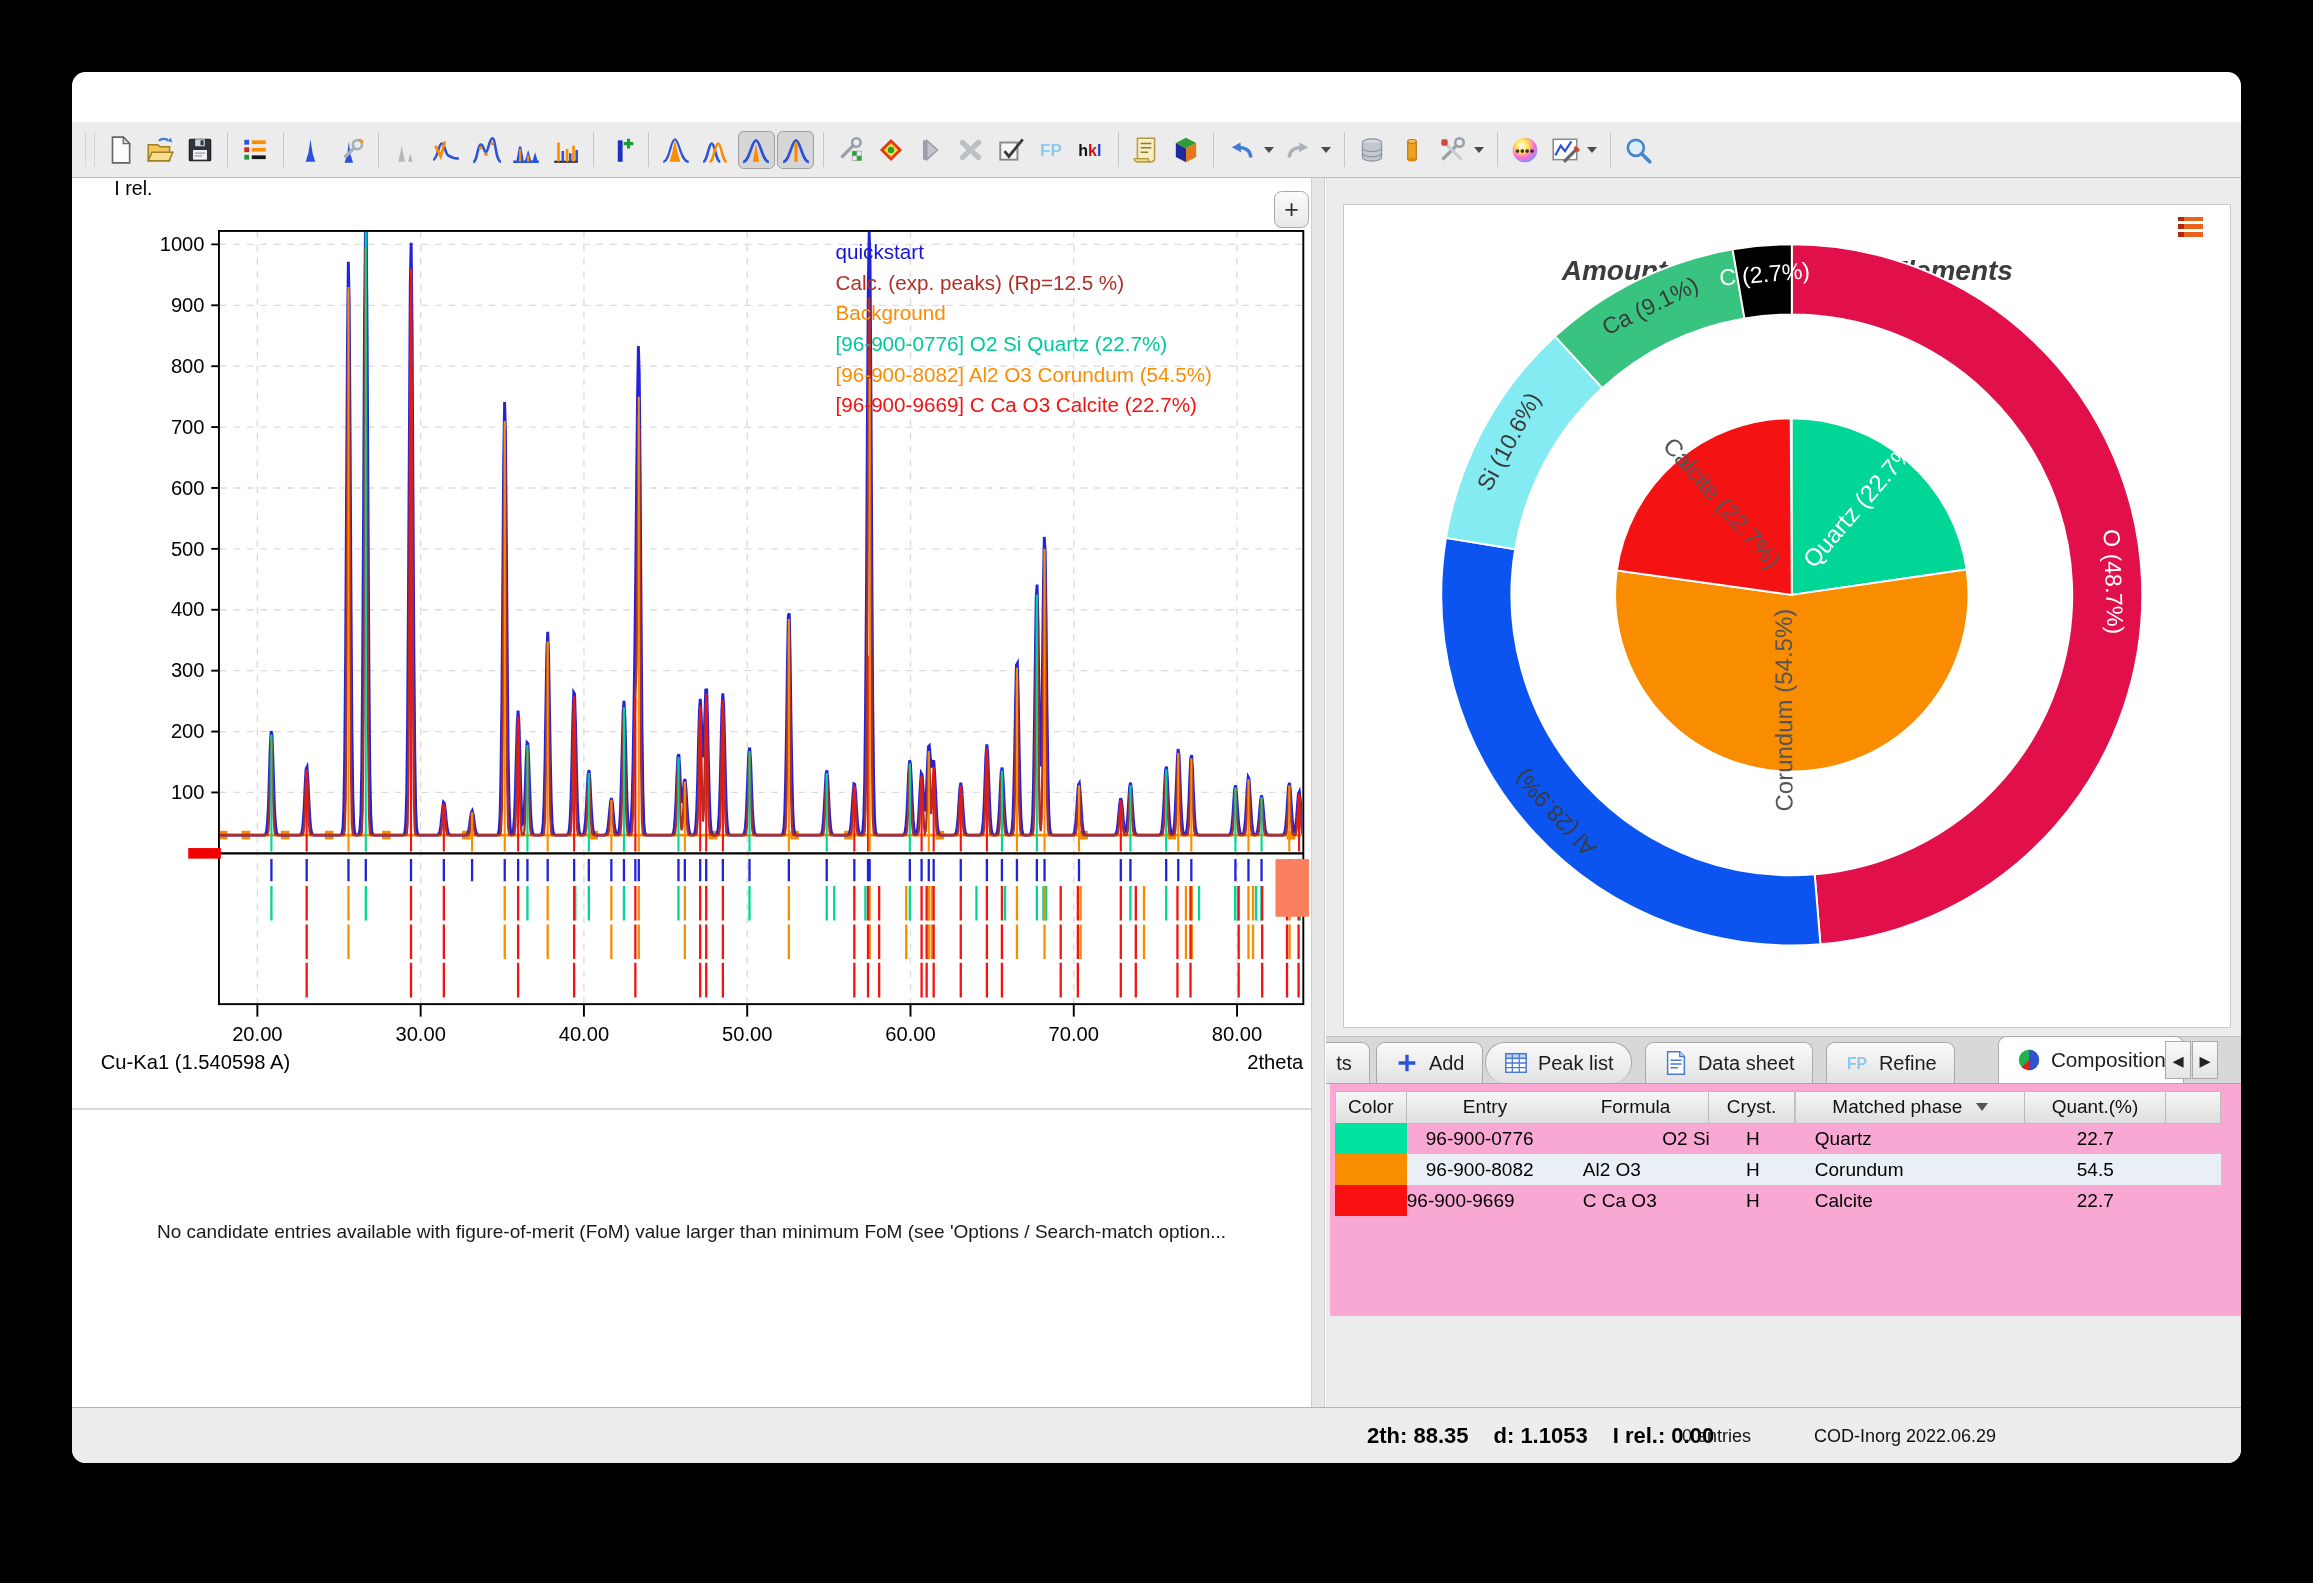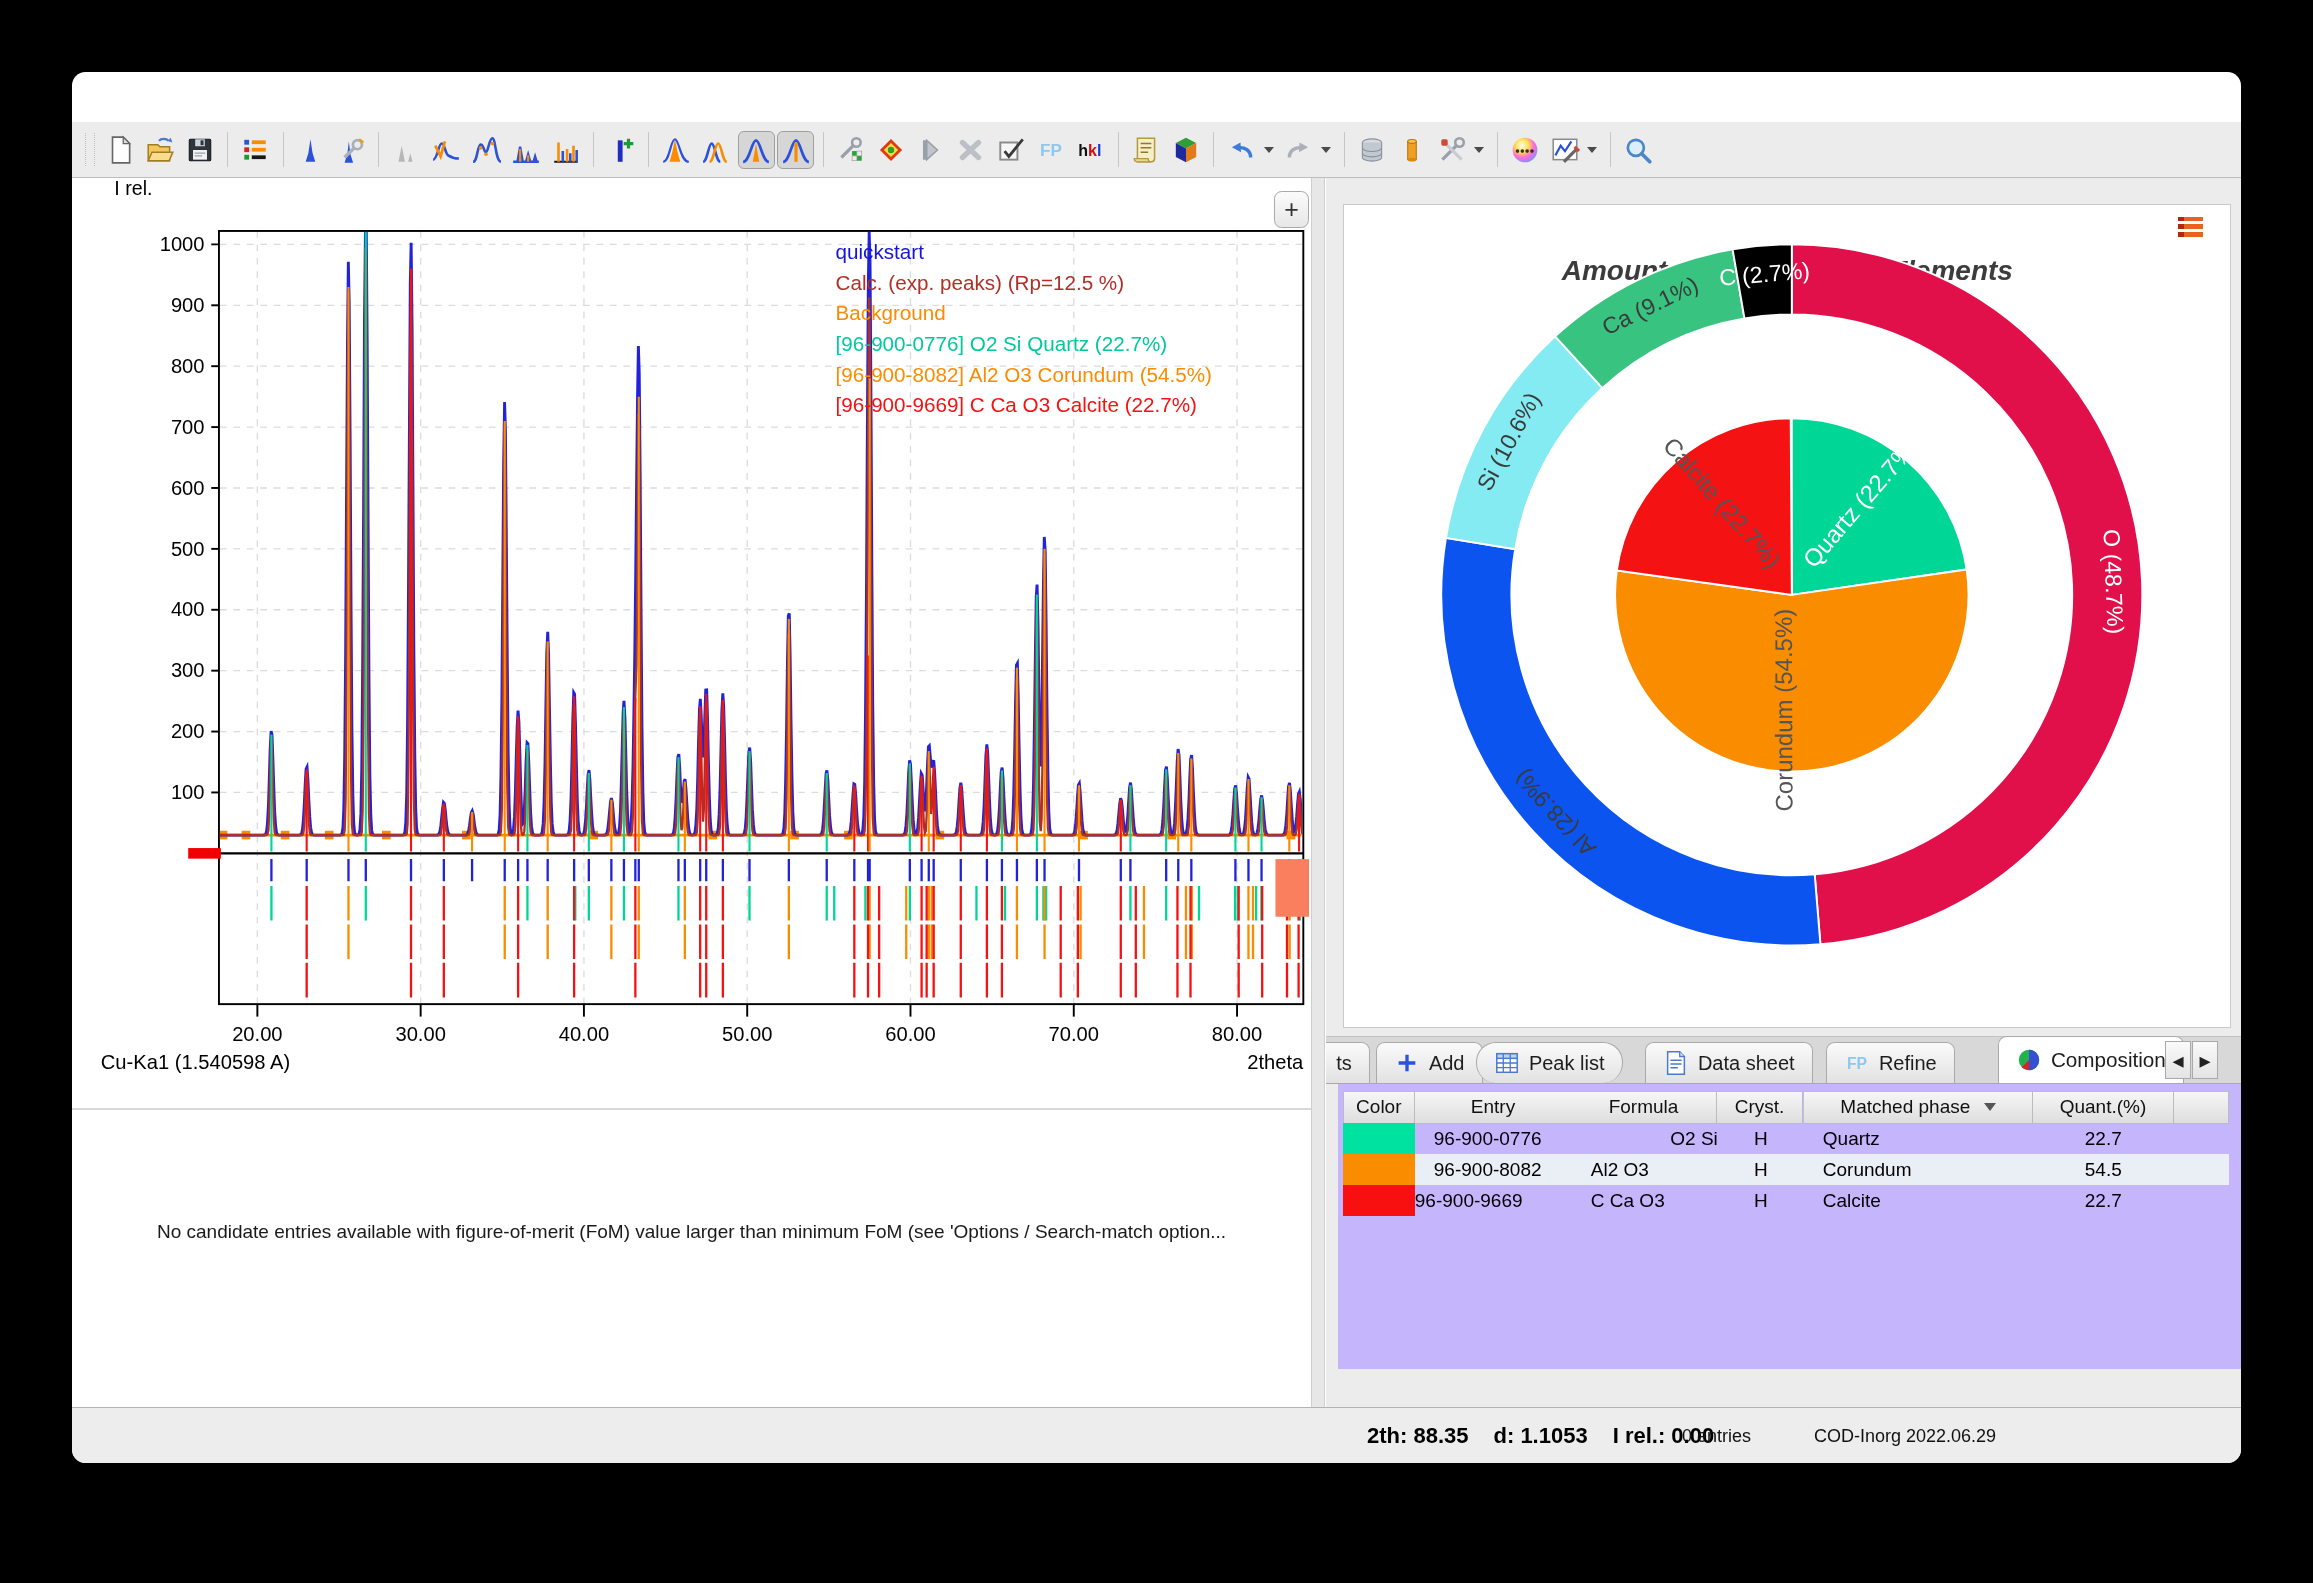--- a/index.html
+++ b/index.html
@@ -45,21 +45,21 @@
   
   #tabbar{left:0;top:858px;width:916px;height:48px;background:#d8d8d8;border-top:1px solid #c2c2c2;border-bottom:1px solid #a9a9a9;}
   .tab{position:absolute;bottom:0;height:41px;background:linear-gradient(#fafafa,#e2e2e2);
        border:1px solid #a9a9a9;border-bottom:none;border-radius:8.6px 8.6px 0 0;display:flex;
        align-items:center;justify-content:space-between;gap:8.6px;font-size:20px;color:#1d1d1d;padding:0 17.3px;}
   .tab svg{width:26px;height:26px;}
   .tab.active{height:47px;background:#fff;font-size:20.7px;}
   .tab-arrow{position:absolute;bottom:3.8px;width:26px;height:38px;border:1px solid #a9a9a9;background:linear-gradient(#fafafa,#e4e4e4);
              text-align:center;line-height:38px;font-size:14.4px;color:#222;}
   
-  #table-region{left:12px;top:906px;width:916px;height:285px;background:#c4b5fd;}
+  #table-region{left:4px;top:906px;width:916px;height:232px;background:#f9a8d4;}
   .th{position:absolute;top:6.7px;height:33px;background:linear-gradient(#f6f6f6,#dedede);
       border:1px solid #bcbcbc;border-left:none;display:flex;align-items:center;justify-content:center;
       font-size:19px;color:#111;}
   .th:first-child{border-left:1px solid #bcbcbc;}
   .sortmark{width:0;height:0;border-left:6.7px solid transparent;border-right:6.7px solid transparent;
             border-top:8.6px solid #555;margin-left:13.4px;}
   .tr{position:absolute;height:31px;display:flex;align-items:center;font-size:19px;color:#000;}
   .td{height:31px;display:flex;align-items:center;}
   
   #statusbar{left:0;top:1335px;width:100%;height:56px;background:#ededed;border-top:1px solid #b3b3b3;}
@@ -707,21 +707,21 @@
     <div id="tabbar" class="abs">
           <div class="tab" style="left: -44px; width: 88px; justify-content: flex-end;">
             <span>ts</span>
           </div>
           <div class="tab" style="left: 50px;">
             <svg viewBox="0 0 28 28">
               <path d="M14 5v18M5 14h18" stroke="#2b52d8" stroke-width="3.6"></path>
             </svg>
             <span>Add</span>
           </div>
-          <div class="tab" style="left: 150px; border-radius: 20px;">
+          <div class="tab" style="left: 159px; border-radius: 20px;">
             <svg viewBox="0 0 28 28">
               <rect x="3" y="4" width="22" height="20" fill="#fff" stroke="#4a7ad0" stroke-width="1.6"></rect>
               <rect x="3" y="4" width="22" height="5" fill="#bcd4f0" stroke="#4a7ad0" stroke-width="1.6"></rect>
               <path d="M3 14h22M3 19h22M10 4v20M17.5 4v20" stroke="#4a7ad0" stroke-width="1.4"></path>
             </svg>
             <span>Peak list</span>
           </div>
           <div class="tab" style="left: 319px;">
             <svg viewBox="0 0 28 28">
               <path d="M5 2h13l5 5v19H5z" fill="#fff" stroke="#4a7ad0" stroke-width="1.6"></path>

